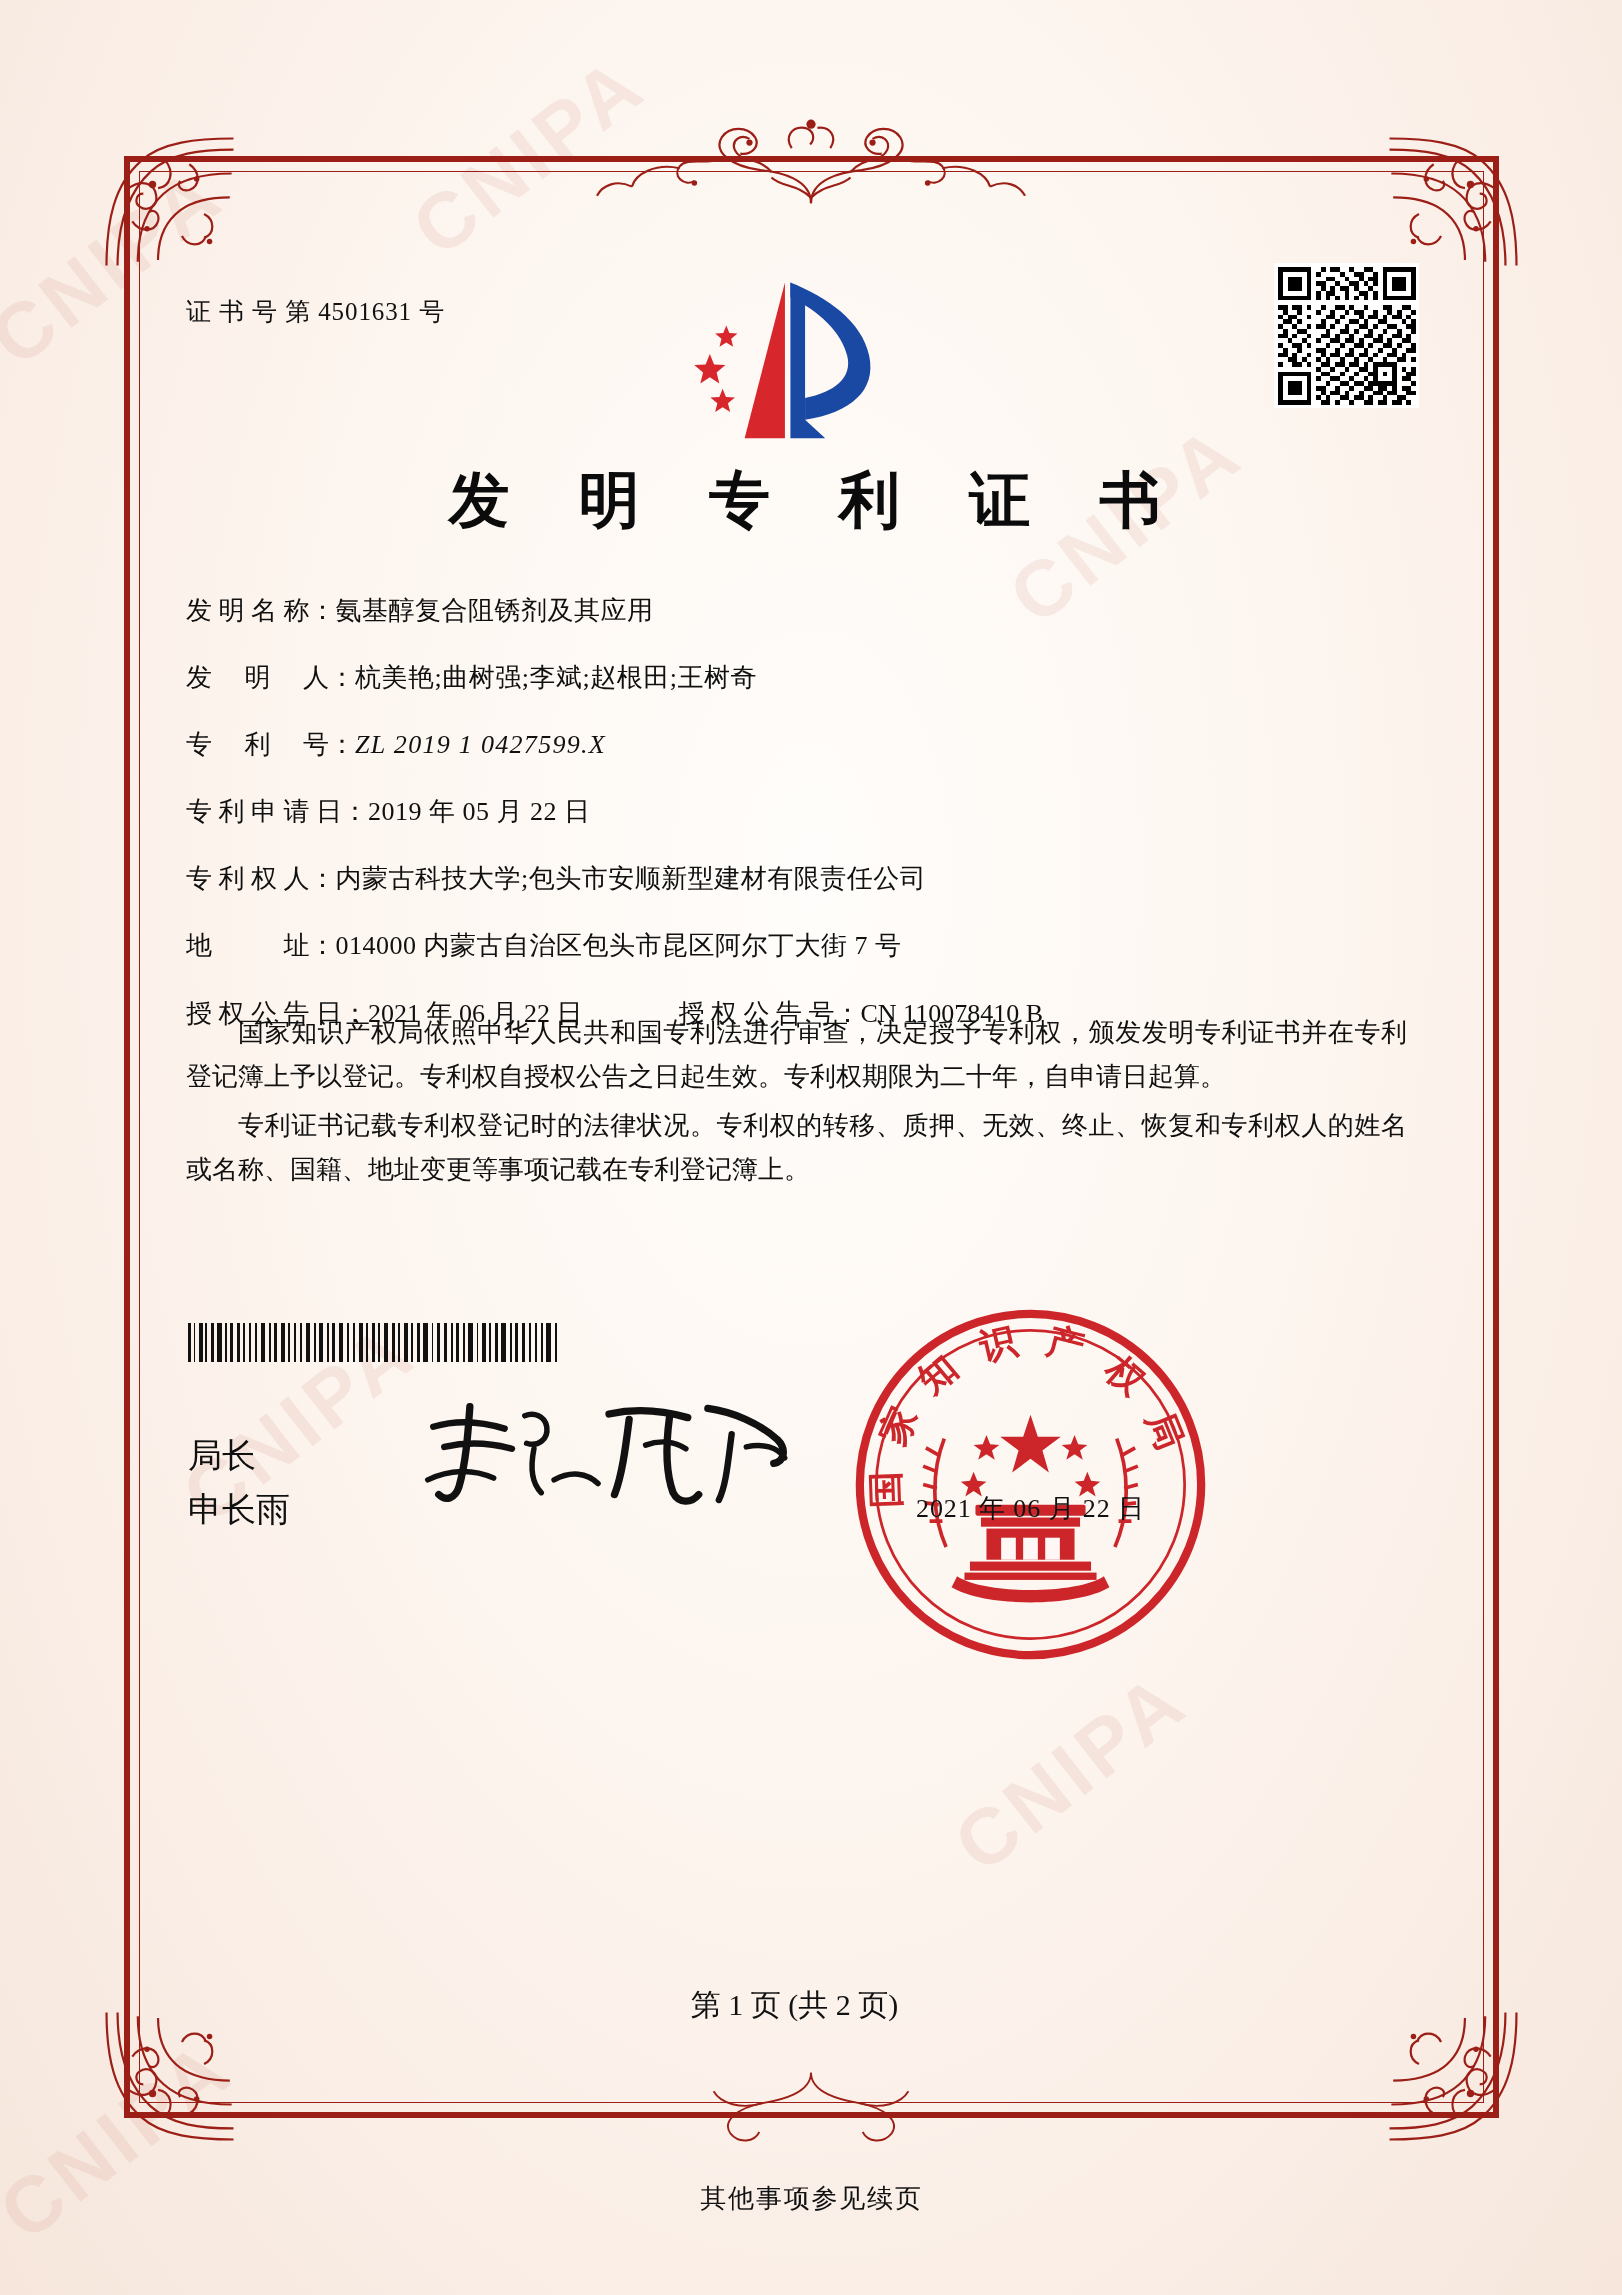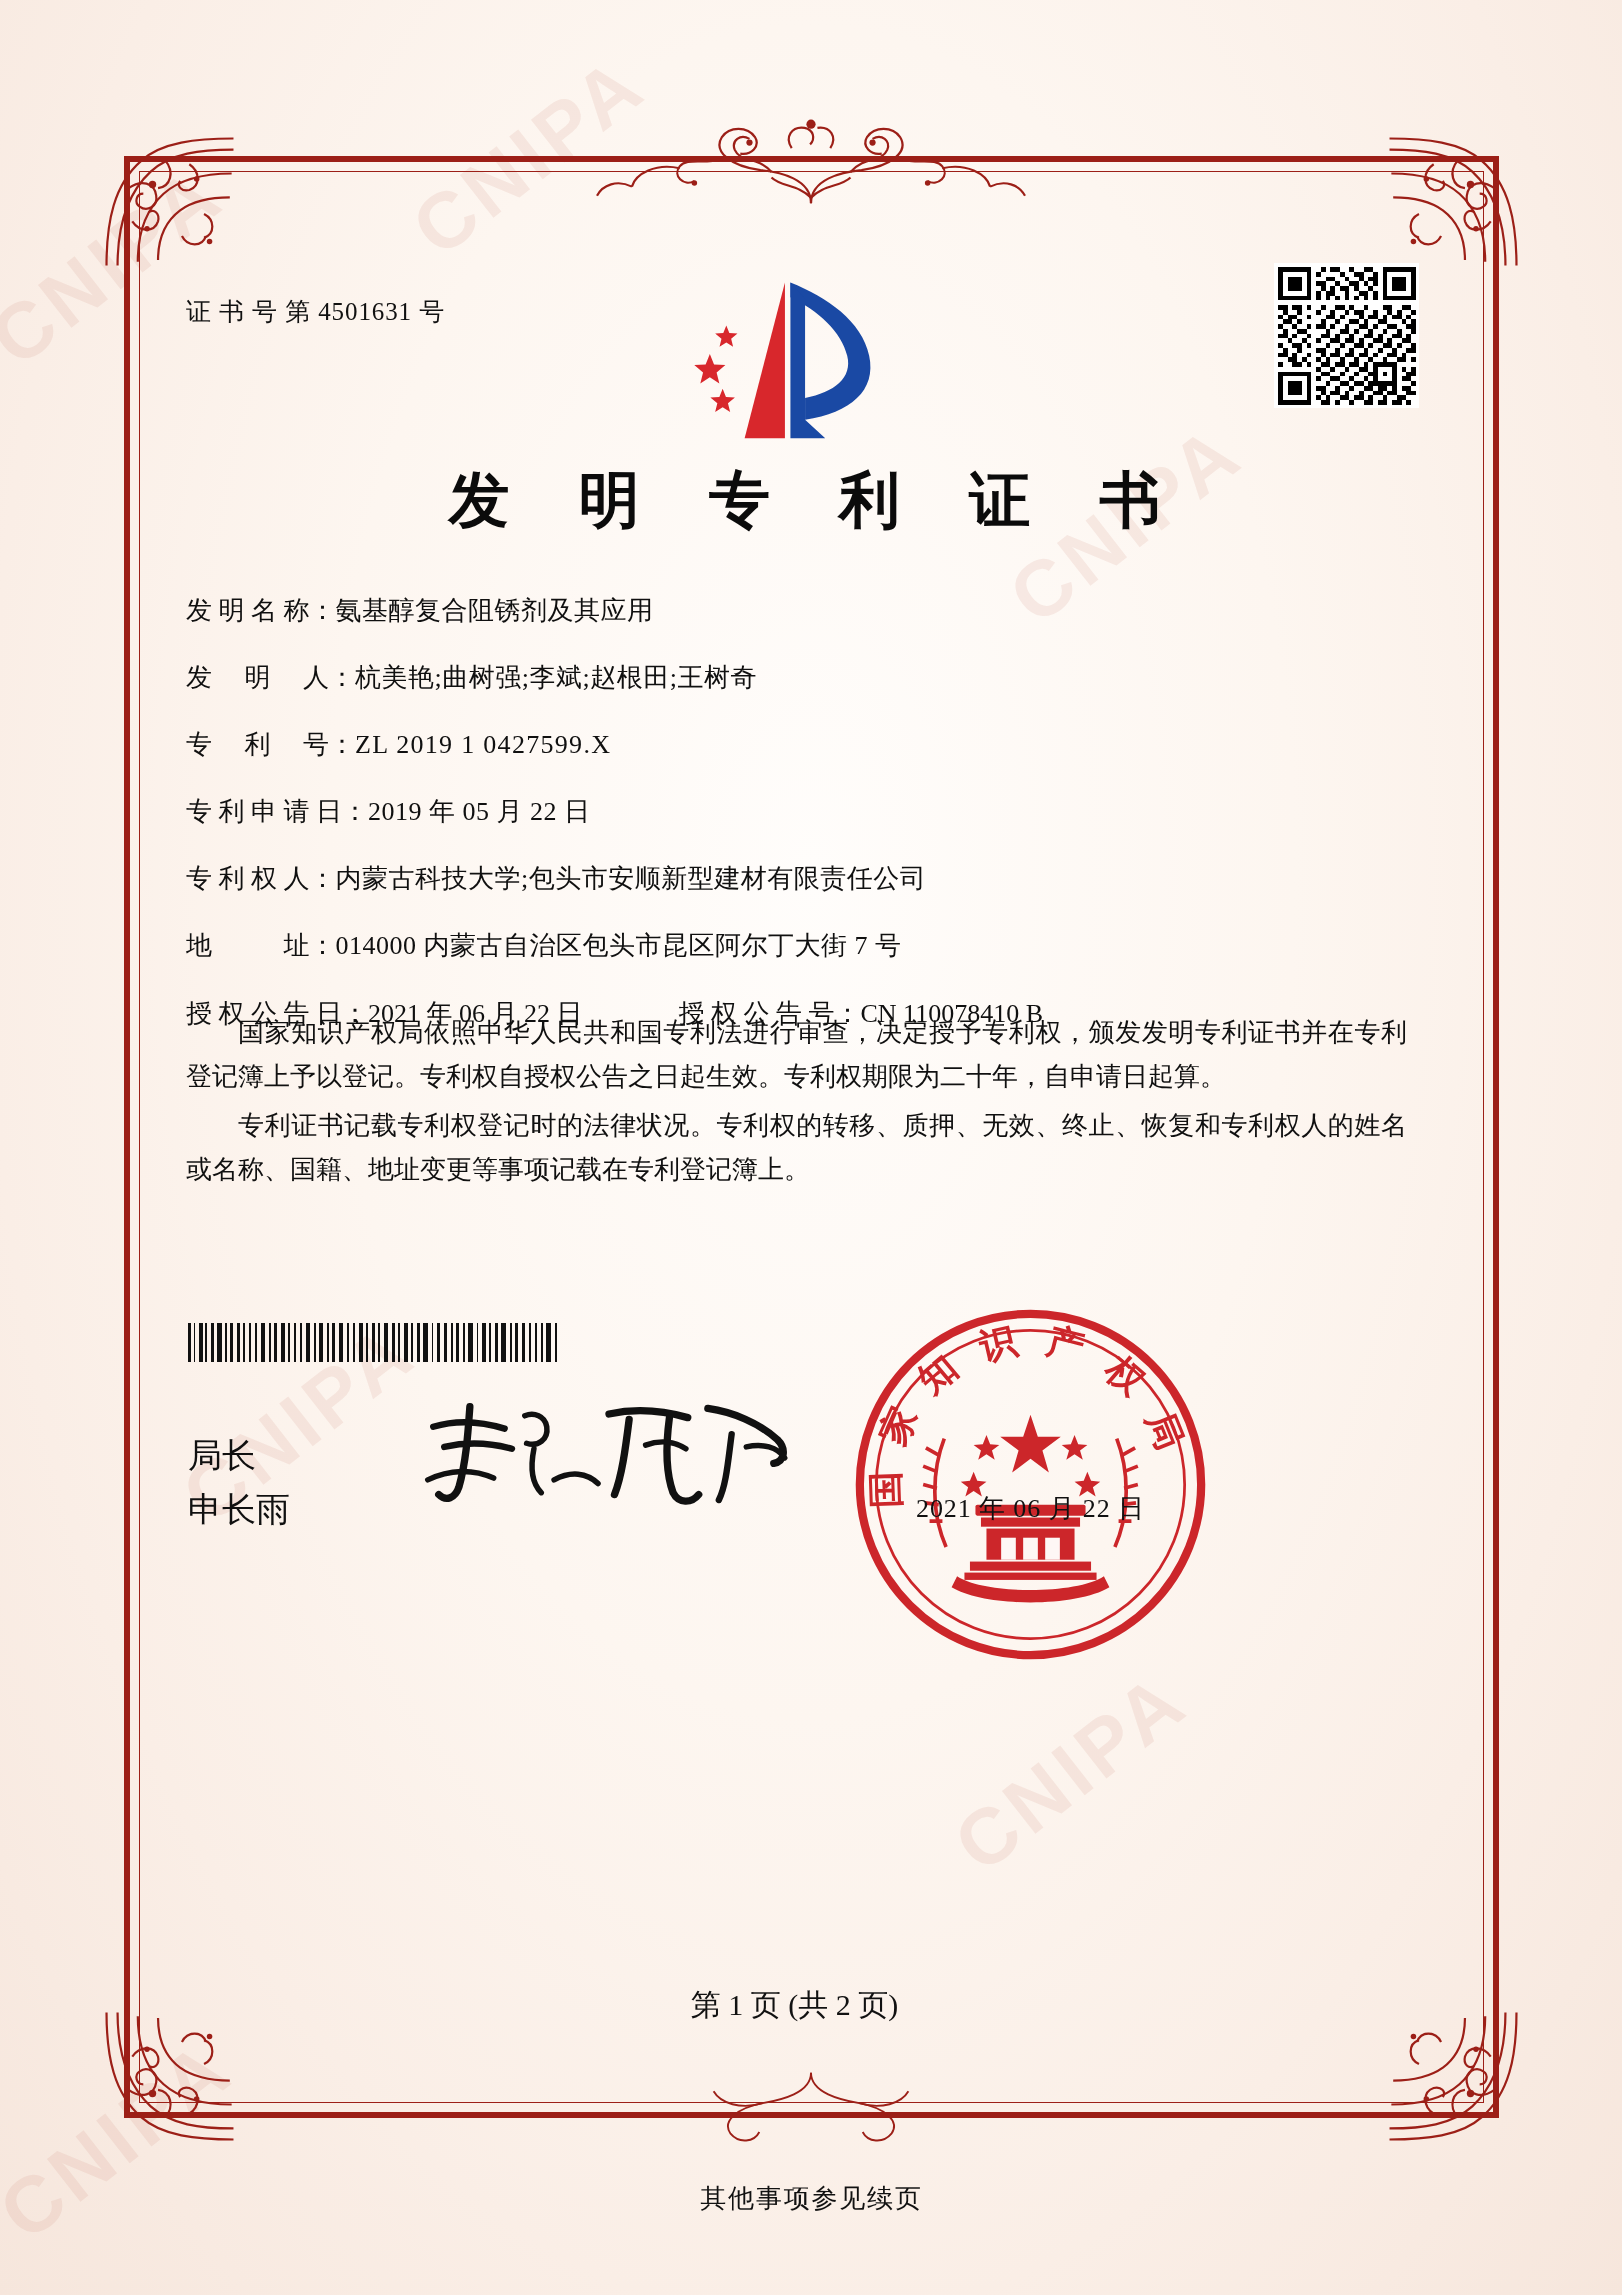--- a/index.html
+++ b/index.html
@@ -143,21 +143,21 @@
   }
   .flabel {
     flex: 0 0 auto;
     white-space: pre;
     letter-spacing: 0px;
   }
   .fvalue {
     flex: 1 1 auto;
     letter-spacing: 0.5px;
   }
-  .fvalue.mono-sp { letter-spacing: 1.3px; }
+  .fvalue.mono-sp { letter-spacing: 1.3px; font-style: italic; }
 
   .frow.two-col .flabel2 {
     margin-left: 96px;
     white-space: pre;
   }
 
   .para {
     position: absolute;
     left: 64px;
     width: 1221px;

